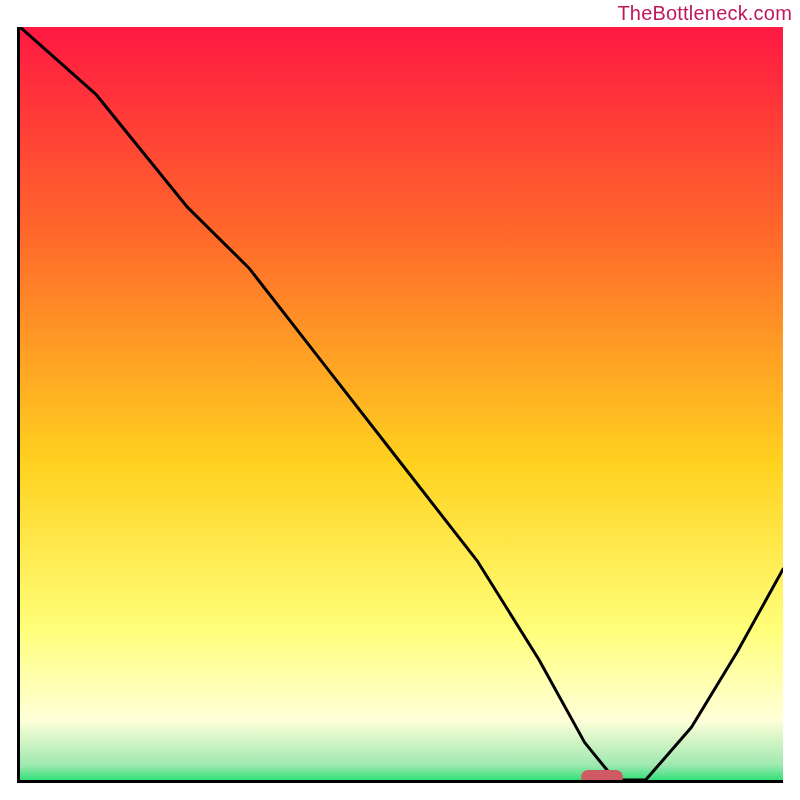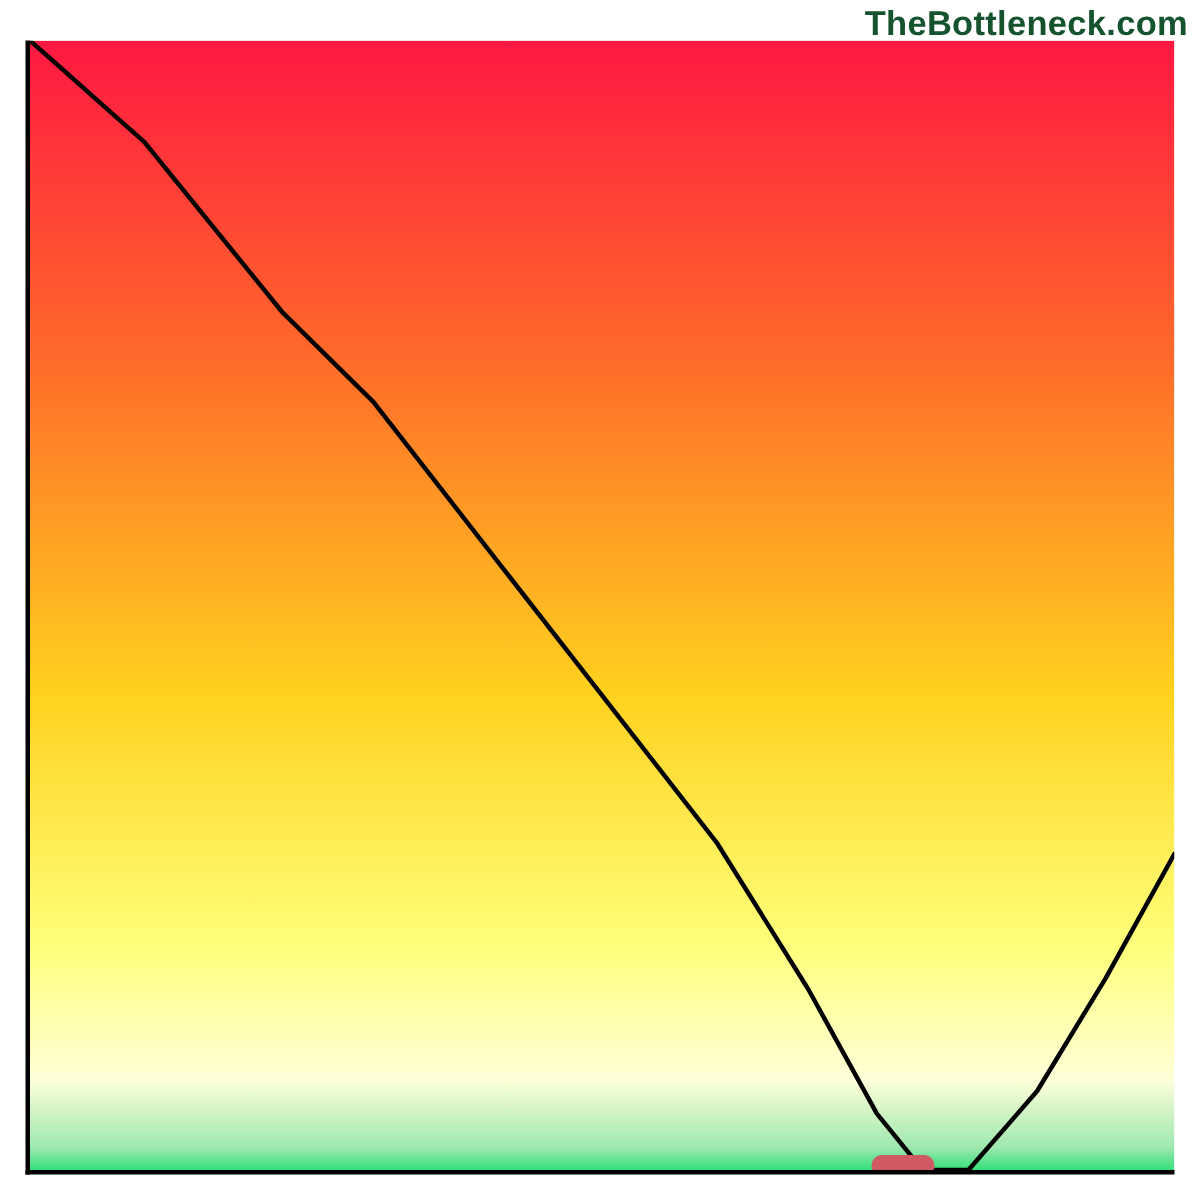--- a/index.html
+++ b/index.html
@@ -12,23 +12,23 @@
   }
   .container {
     position: relative;
     width: 800px;
     height: 800px;
   }
   .attribution {
     position: absolute;
     top: 2px;
     right: 8px;
-    font-size: 23px;
-    font-weight: bold;
-    color: #14532d;
+    font-size: 20px;
+    font-weight: normal;
+    color: #be185d;
     letter-spacing: 0.2px;
   }
   .plot {
     position: absolute;
     left: 17px;
     top: 27px;
     width: 766px;
     height: 756px;
     box-sizing: border-box;
     border-left: 3px solid #000;

